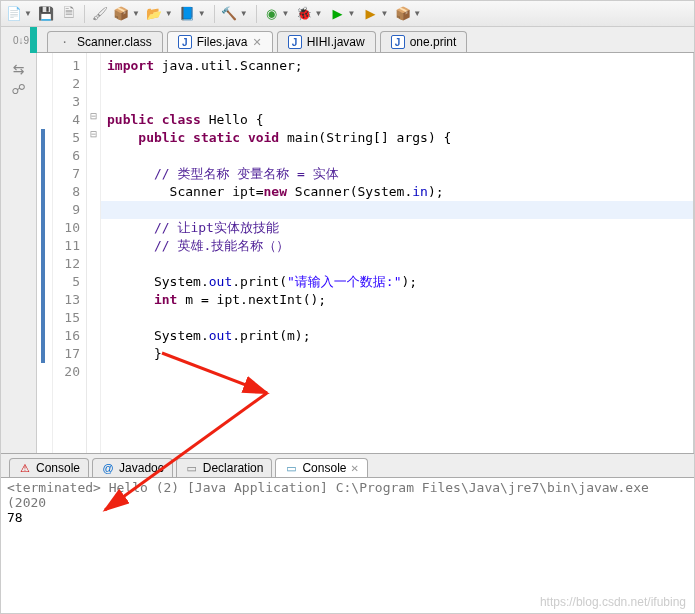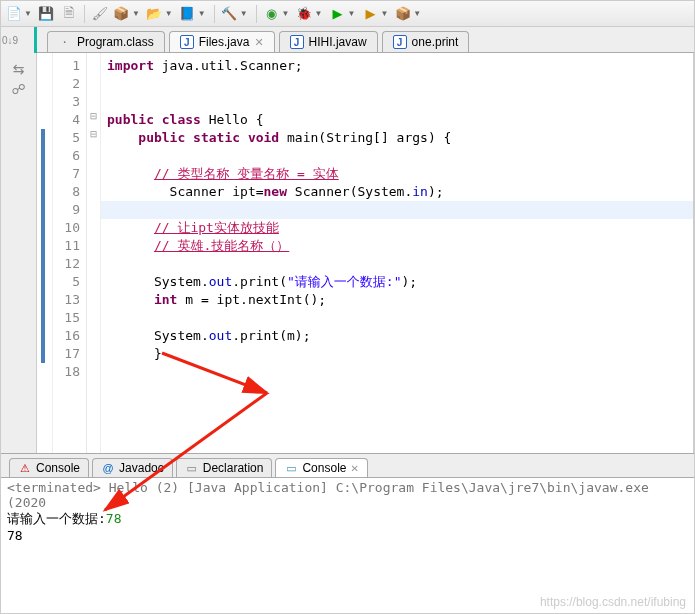--- a/index.html
+++ b/index.html
@@ -41,22 +41,22 @@
   .left-gutter .g-icon { display:block; margin:4px auto; width:16px;height:16px; color:#888; font-size:14px; text-align:center; cursor:pointer;}
   .tabs-row {
     position:absolute; left:36px; right:0; top:26px; height:26px;
     background:#eee;
     display:flex; align-items:flex-end;
     border-bottom:1px solid #aaa;
     padding-left:10px;
   }
   .tiny-left {
     position:absolute; left:0; top:26px; width:36px; height:26px;
-    background:#eee; border-right:3px solid #14b8a6;
-    display:flex;align-items:center;justify-content:flex-start;
+    background:#eee; border-right:7px solid #14b8a6;
+    display:flex;align-items:center;justify-content:flex-end;
   }
   .tab {
     display:flex; align-items:center;
     background:#f8f8f8;
     border:1px solid #aaa;
     border-bottom:none;
     border-radius:4px 4px 0 0;
     padding:3px 10px;
     margin-right:4px;
     cursor:pointer;
@@ -86,21 +86,21 @@
   }
   .lnums div { height:18px; line-height:18px; }
   .code {
     flex:1; font-family:Consolas,monospace; font-size:13px;
     padding-top:4px; white-space:pre; overflow:hidden;
     position:relative;
   }
   .code-line { height:18px; line-height:18px; padding-left:6px; }
   .hl-line { background:#eaf2fd; }
   .kw { color:#7f0055; font-weight:bold; }
-  .cm { color:#be185d;text-decoration:underline; }
+  .cm { color:#4c1d95; }
   .str { color:#2a00ff; }
   .fld { color:#0000c0; }
   .folding {
     width:14px; border-right:1px solid #eee; background:#fff;
     padding-top:4px;
   }
   .folding div { height:18px; text-align:center; font-size:9px; color:#999; }
   .left-margin {
     width:16px; background:#fff; border-right:1px solid #eee;
     padding-top:4px;
@@ -172,21 +172,21 @@
     <span class="tb-arrow">▼</span>
 </div>
 
 <div class="tiny-left">
   <span class="tb-icon" style="font-size:10px;color:#888">0↓9</span>
 </div>
 
 <div class="tabs-row" id="tabs-row">
     <div class="tab inactive">
       <span class="jicon classfile">·</span>
-      <span>Program.class</span>
+      <span>Scanner.class</span>
     </div>
     <div class="tab">
       <span class="jicon jfile">J</span>
       <span>Files.java</span>
       <span class="close">✕</span>
     </div>
     <div class="tab inactive">
       <span class="jicon jfile">J</span>
       <span>HIHI.javaw</span>
     </div>
@@ -259,21 +259,21 @@
       <div>8</div>
       <div>9</div>
       <div>10</div>
       <div>11</div>
       <div>12</div>
       <div>5</div>
       <div>13</div>
       <div>15</div>
       <div>16</div>
       <div>17</div>
-      <div>18</div>
+      <div>20</div>
     </div>
   <div class="folding" id="folding">
       <div></div>
       <div></div>
       <div></div>
       <div>⊟</div>
       <div>⊟</div>
       <div></div>
       <div></div>
       <div></div>
@@ -306,21 +306,20 @@
         <span>Declaration</span>
       </div>
       <div class="btab active">
         <span class="ticon" style="color: rgb(85, 153, 187);">▭</span>
         <span>Console</span>
         <span style="color: rgb(153, 153, 153); font-size: 10px;">✕</span>
       </div>
     </div>
   <div class="console-body">
     <div class="terminated">&lt;terminated&gt; Hello (2) [Java Application] C:\Program Files\Java\jre7\bin\javaw.exe (2020</div>
-    <div><span>请输入一个数据:</span><span class="input-val">78</span></div>
     <div>78</div>
   </div>
 </div>
 
 <svg class="arrow-overlay" width="660" height="560">
   <defs>
     <marker id="ah" markerWidth="10" markerHeight="10" refX="8" refY="3" orient="auto">
       <path d="M0,0 L9,3 L0,6 Z" fill="#e21"></path>
     </marker>
   </defs>

